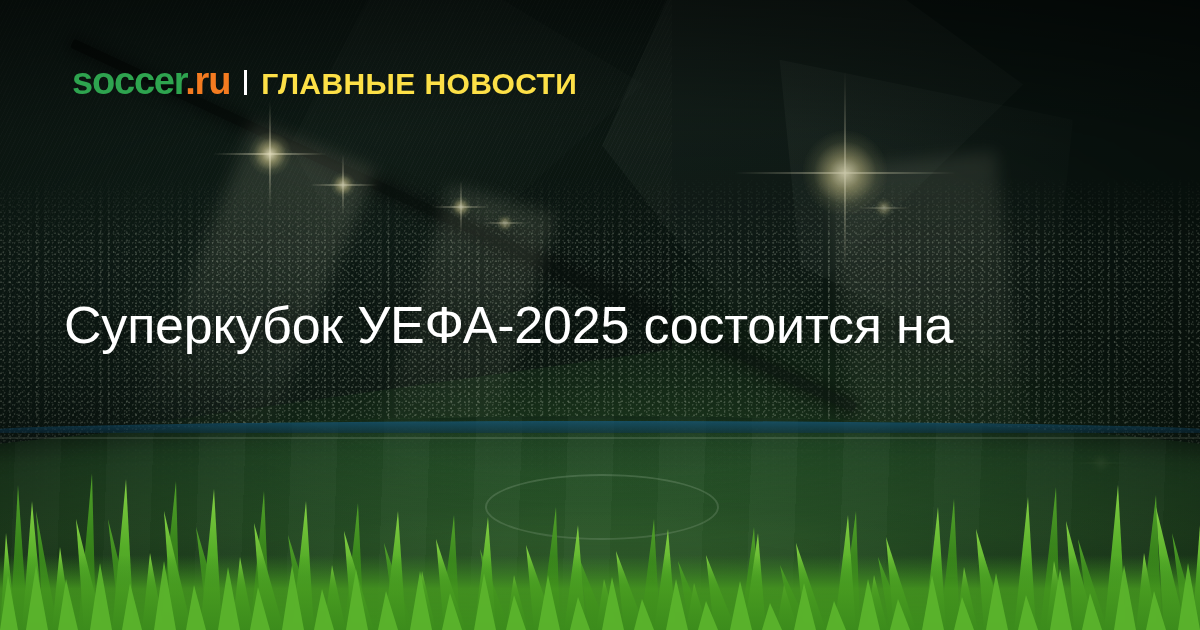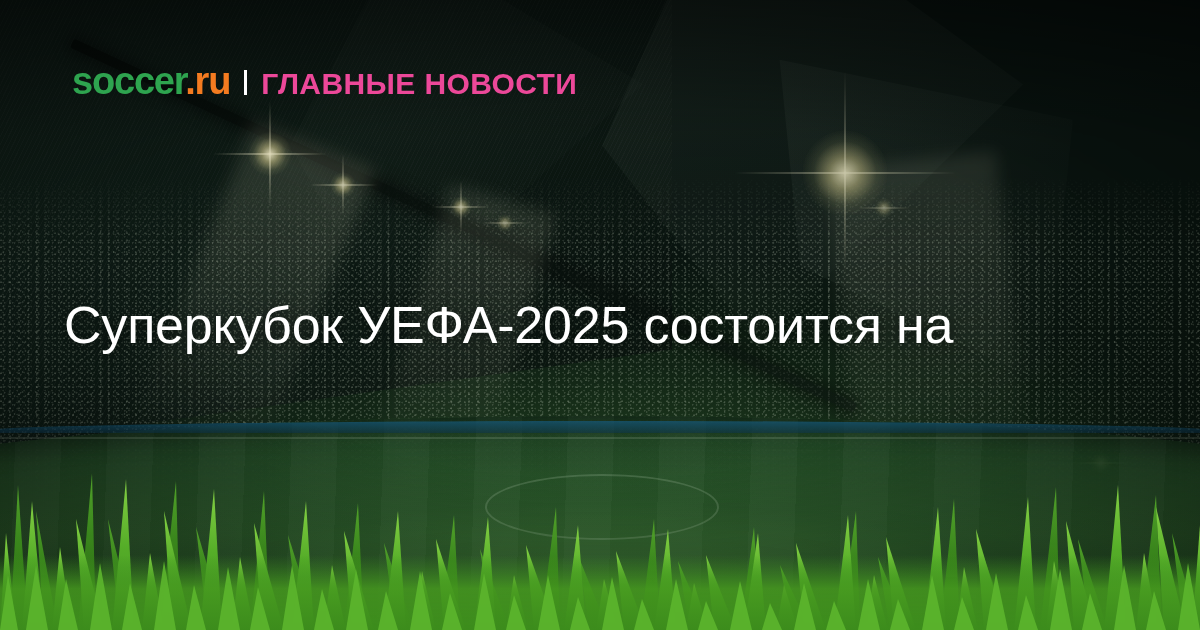--- a/index.html
+++ b/index.html
@@ -224,21 +224,21 @@
 
   .divider-bar {
     width: 3px;
     height: 25px;
     background: #ffffff;
     align-self: center;
     margin-top: 2px;
   }
 
   .kicker {
-    color: #ec4899;
+    color: #fde047;
     font-size: 30px;
     font-weight: bold;
     letter-spacing: 0.4px;
     line-height: 1;
     text-transform: uppercase;
     text-align: center;
   }
 
   
   .headline {

